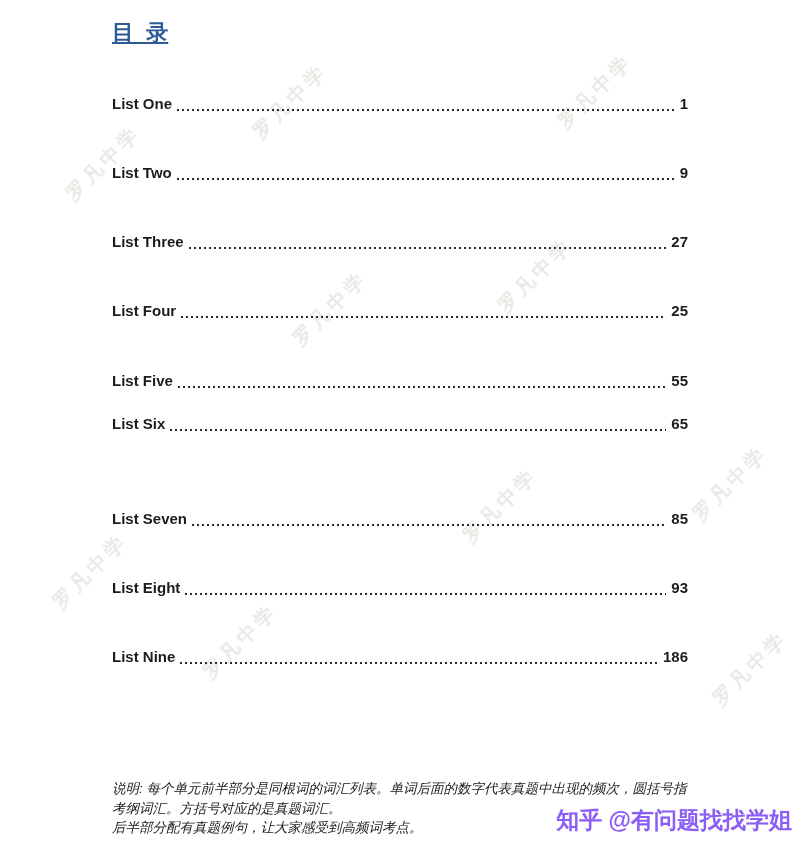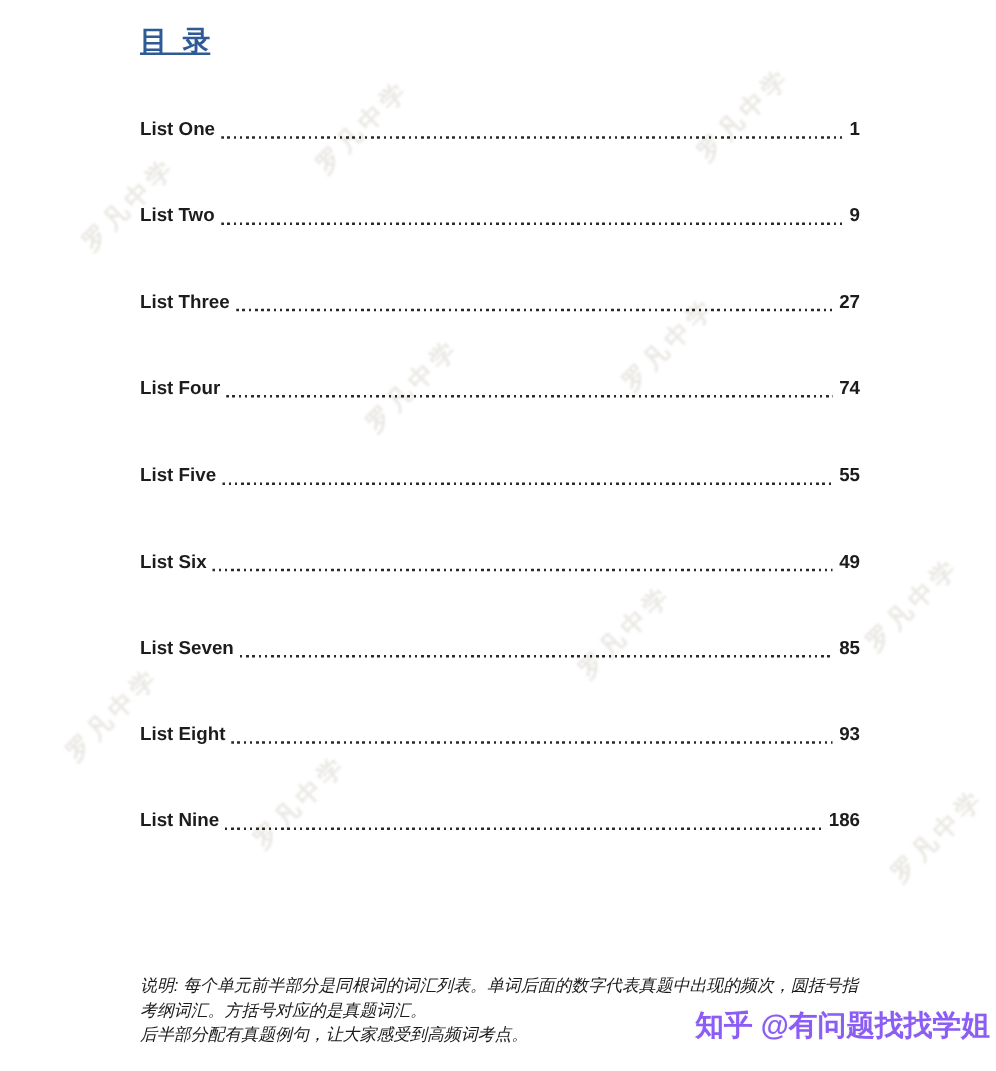--- a/index.html
+++ b/index.html
@@ -123,31 +123,31 @@
     <span class="toc-page">9</span>
   </div>
   <div class="toc-row" style="top:233px">
     <span class="toc-label">List Three</span>
     <span class="leader"></span>
     <span class="toc-page">27</span>
   </div>
   <div class="toc-row" style="top:302px">
     <span class="toc-label">List Four</span>
     <span class="leader"></span>
-    <span class="toc-page">74</span>
+    <span class="toc-page">25</span>
   </div>
   <div class="toc-row" style="top:372px">
     <span class="toc-label">List Five</span>
     <span class="leader"></span>
     <span class="toc-page">55</span>
   </div>
-  <div class="toc-row" style="top:441px">
+  <div class="toc-row" style="top:415px">
     <span class="toc-label">List Six</span>
     <span class="leader"></span>
-    <span class="toc-page">49</span>
+    <span class="toc-page">65</span>
   </div>
   <div class="toc-row" style="top:510px">
     <span class="toc-label">List Seven</span>
     <span class="leader"></span>
     <span class="toc-page">85</span>
   </div>
   <div class="toc-row" style="top:579px">
     <span class="toc-label">List Eight</span>
     <span class="leader"></span>
     <span class="toc-page">93</span>

